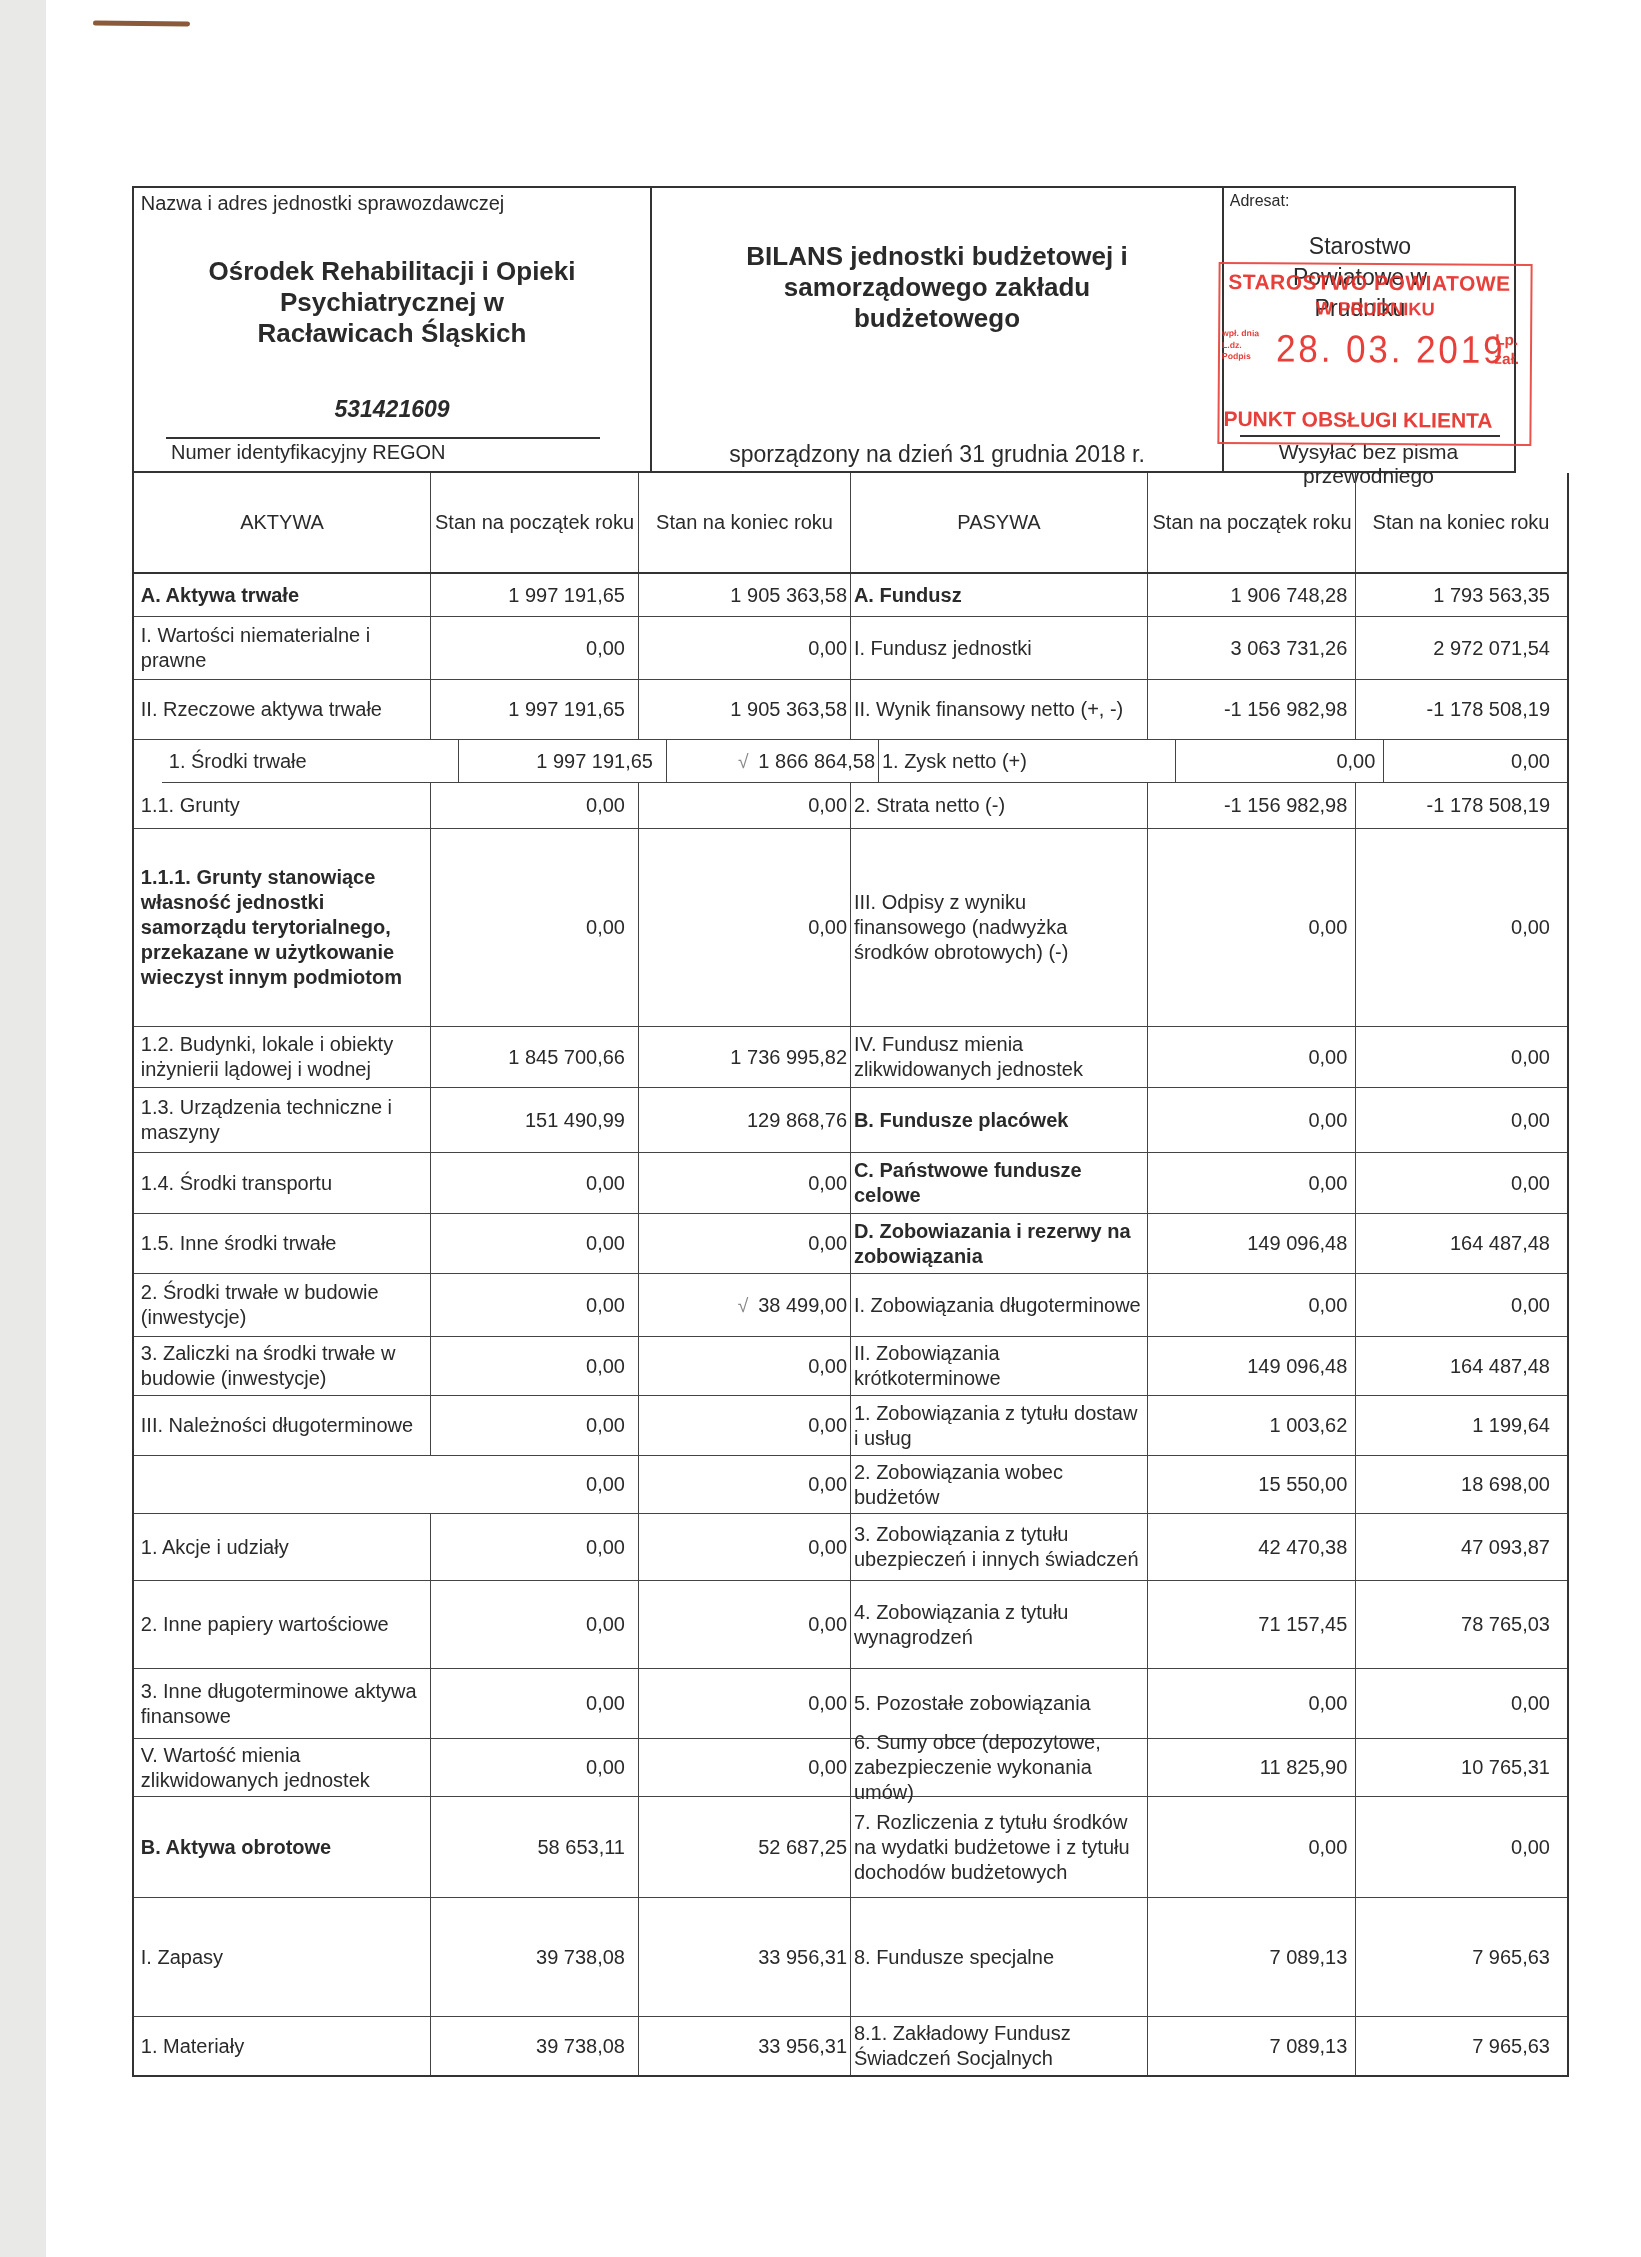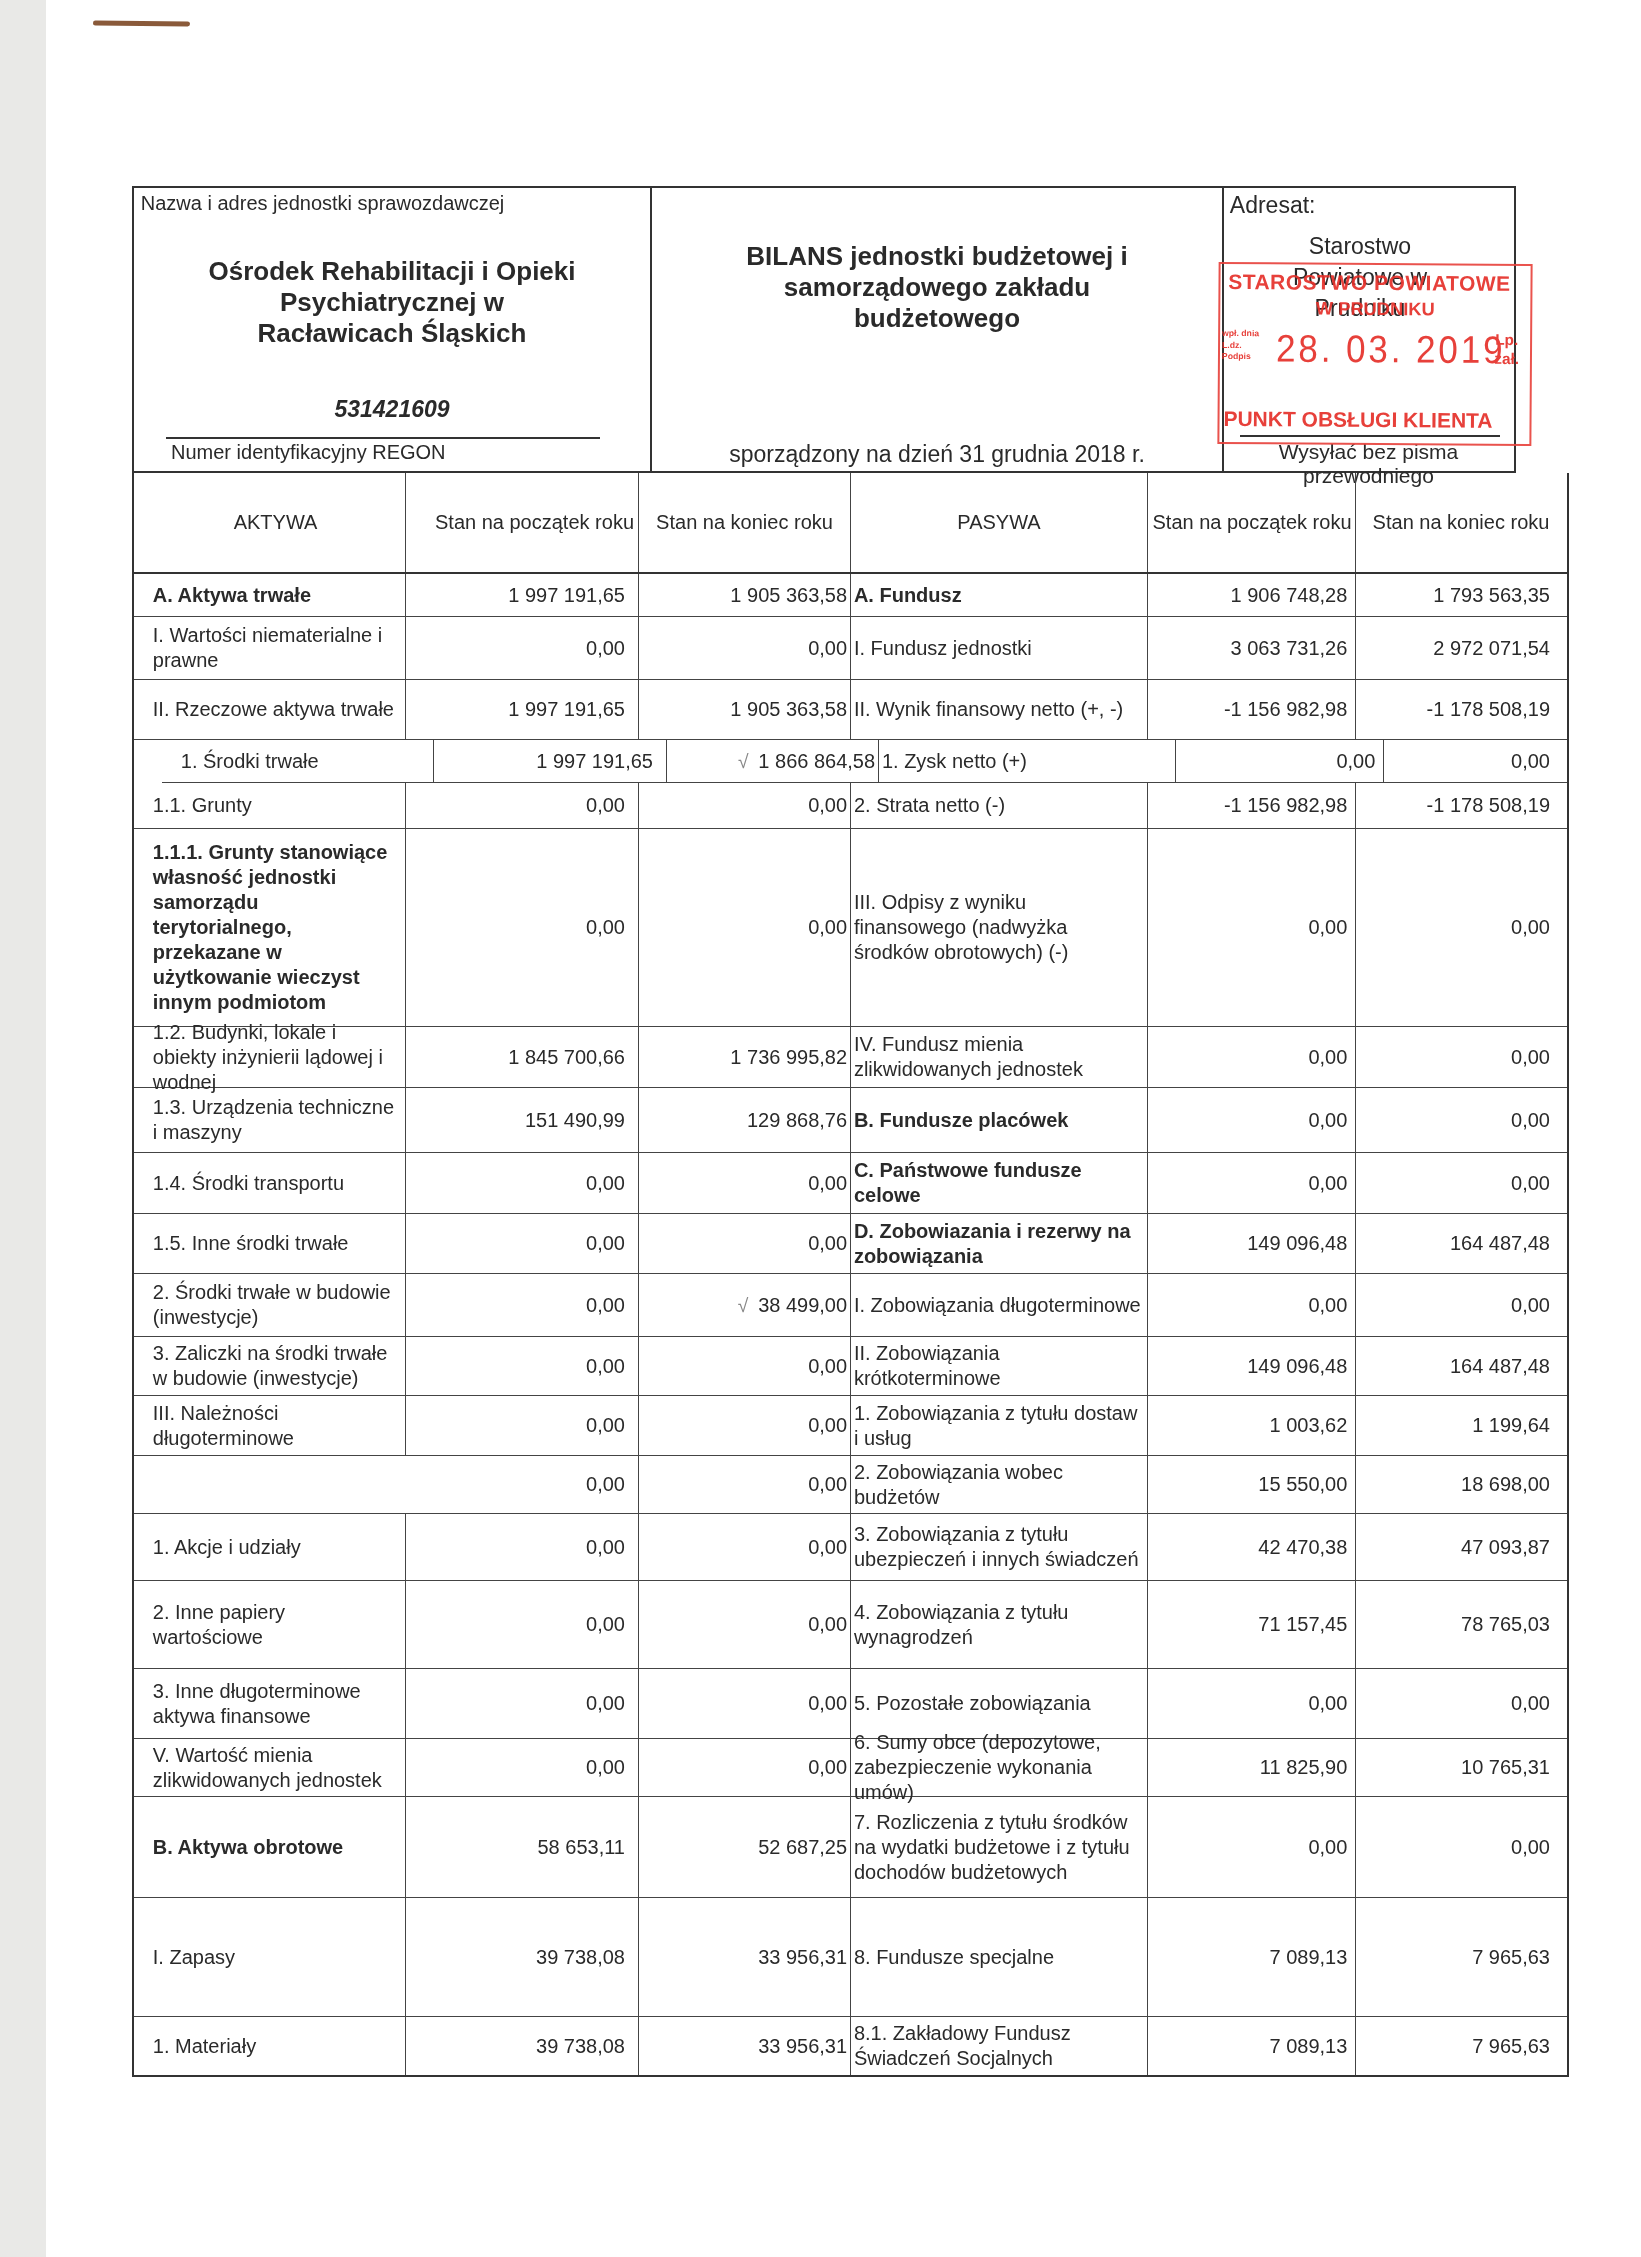--- a/index.html
+++ b/index.html
@@ -18,40 +18,40 @@
   .hdr .c1 { left:0; width:518px; border-right:2.9px solid #333; }
   .hdr .c2 { left:518px; width:572px; border-right:2.9px solid #333; }
   .hdr .c3 { left:1089px; right:0; }
   .small-label { position:absolute; left:6.8px; top:3.9px; font-size:20px; }
   .entity-name { position:absolute; left:0; right:0; top:68px; text-align:center; font-weight:bold; font-size:26px; line-height:31px; }
   .regon-value { position:absolute; left:0; right:0; top:208px; text-align:center; font-weight:bold; font-style:italic; font-size:23px; }
   .regon-line { position:absolute; left:32px; width:434px; top:249px; height:1.9px; background:#333; }
   .regon-label { position:absolute; left:37px; top:253px; font-size:20px; }
   .doc-title { position:absolute; left:0; right:0; top:53px; text-align:center; font-weight:bold; font-size:26px; line-height:31px; }
   .doc-date { position:absolute; left:0; right:0; top:253px; text-align:center; font-size:23px; }
-  .addressee-label { position:absolute; left:6.8px; top:3.9px; font-size:23px; }
+  .addressee-label { position:absolute; left:6.8px; top:3.9px; font-size:16px; }
   .addressee-name { position:absolute; left:0; right:17px; top:43px; text-align:center; font-size:23px; line-height:31px; }
   .addr-line { position:absolute; left:17.4px; right:14.5px; top:247px; height:1.9px; background:#333; }
   .addr-note { position:absolute; left:0; right:0; top:252px; text-align:center; font-size:21px; }
 
   
   .stamp { position:absolute; left:1218px; top:263px; width:314px; height:182px; border:2.9px solid #e8443e; box-sizing:border-box; color:#e5302a; font-weight:bold; transform:rotate(0.4deg); opacity:0.92; }
   .stamp .s1 { position:absolute; left:7.7px; top:5.8px; font-size:21px; letter-spacing:0.5px; }
   .stamp .s2 { position:absolute; left:0; right:0; top:33px; text-align:center; font-size:18.3px; }
   .stamp .sdate { position:absolute; left:56px; top:64px; font-size:35px; font-weight:normal; letter-spacing:2.9px; transform:scaleY(1.1); }
   .stamp .sleft { position:absolute; left:1.9px; top:64px; font-size:8.7px; line-height:11.6px; font-weight:bold; }
   .stamp .sright { position:absolute; right:5.8px; top:64px; font-size:15.4px; line-height:19.3px; font-weight:bold; text-align:center; }
   .stamp .s3 { position:absolute; left:3.9px; top:143px; font-size:21px; }
 
   
   .tbl { position:absolute; left:132px; top:473px; width:1437px; border-left:2.9px solid #333; border-right:2.9px solid #333; box-sizing:border-box; }
   .thead { position:relative; height:101px; border-bottom:2.9px solid #333; box-sizing:border-box; }
   .row { position:relative; border-bottom:1.9px solid #444; box-sizing:border-box; }
   .col { position:absolute; top:0; bottom:0; box-sizing:border-box; display:flex; align-items:center; font-size:20px; line-height:25px; }
-  .col.a-lab { left:12px; width:260px; border-right:1.9px solid #444; padding-left:6.8px; padding-right:5.8px; }
+  .col.a-lab { left:0; width:297px; border-right:1.9px solid #444; padding-left:6.8px; padding-right:5.8px; }
   .col.a-v1 { left:297px; width:208px; border-right:1.9px solid #444; justify-content:flex-end; padding-right:13px; }
   .col.a-v2 { left:505px; width:212px; border-right:1.9px solid #444; justify-content:flex-end; padding-right:2.9px; }
   .col.p-lab { left:717px; width:297px; border-right:1.9px solid #444; padding-left:2.9px; padding-right:5.8px; }
   .col.p-v1 { left:1015px; width:207px; border-right:1.9px solid #444; justify-content:flex-end; padding-right:7.7px; }
   .col.p-v2 { left:1221px; right:0; justify-content:flex-end; padding-right:17px; }
   .thead .col { justify-content:center; text-align:center; padding:0; }
   .bold { font-weight:bold; }
   .check { color:#888; font-size:19.3px; margin-right:9.7px; font-style:italic; }
 </style>
 </head>

